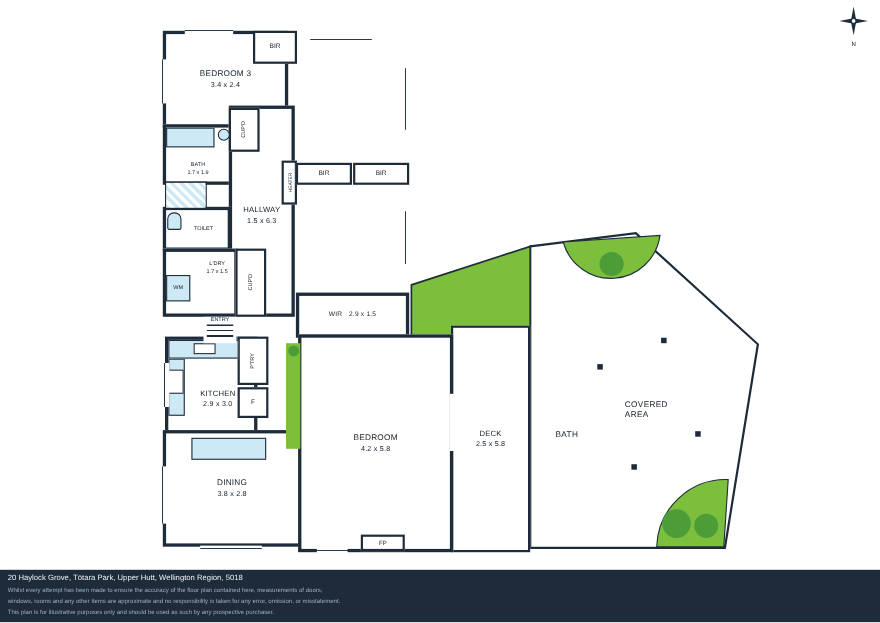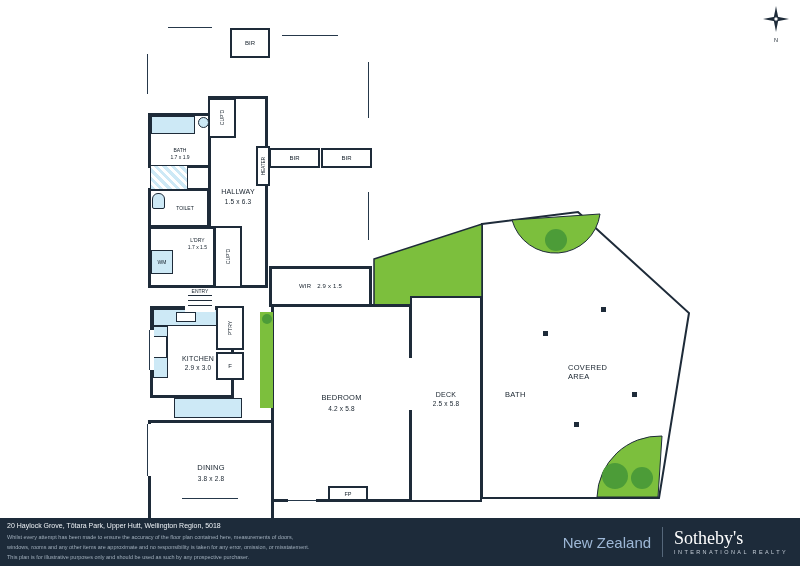--- a/index.html
+++ b/index.html
@@ -72,20 +72,26 @@
       <rect x="543" y="331" width="5" height="5"></rect>
       <rect x="574" y="422" width="5" height="5"></rect>
       <rect x="632" y="392" width="5" height="5"></rect>
       <rect x="601" y="307" width="5" height="5"></rect>
     </g>
   </svg>
 
   <div class="outlbl" style="left:505px;top:390px;width:56px">BATH</div>
   <div class="outlbl" style="left:568px;top:363px;width:58px">COVERED AREA</div>
 
+  <div class="room" style="left:148px;top:28px;width:114px;height:88px">
+    <div class="lbl">
+      <span>BEDROOM 3</span>
+      <span class="dims">3.4 x 2.4</span>
+    </div>
+  </div>
 
 
   <div class="room" style="left:148px;top:113px;width:64px;height:55px;align-items:flex-end">
     <div class="lbl xs" style="padding-bottom:4px">
       <span>BATH</span>
       <span class="dims" style="font-size:5px">1.7 x 1.9</span>
     </div>
   </div>
 
   <div class="room" style="left:208px;top:96px;width:60px;height:192px">
@@ -116,21 +122,21 @@
     </div>
   </div>
 
   <div class="room" style="left:150px;top:306px;width:84px;height:92px">
     <div class="lbl" style="padding:22px 0 0 12px;font-size:7px">
       <span>KITCHEN</span>
       <span class="dims">2.9 x 3.0</span>
     </div>
   </div>
 
-  <div class="room" style="left:148px;top:420px;width:126px;height:106px">
+  <div class="room" style="left:148px;top:391px;width:126px;height:106px">
     <div class="lbl">
       <span>DINING</span>
       <span class="dims">3.8 x 2.8</span>
     </div>
   </div>
 
   <div class="room" style="left:271px;top:304px;width:141px;height:198px">
     <div class="lbl">
       <span>BEDROOM</span>
       <span class="dims">4.2 x 5.8</span>
@@ -214,23 +220,15 @@
     <div class="n">N</div>
   </div>
 
   <div class="footer">
     <div class="addr">20 Haylock Grove, Tōtara Park, Upper Hutt, Wellington Region, 5018</div>
     <div class="disc">
       <div>Whilst every attempt has been made to ensure the accuracy of the floor plan contained here, measurements of doors,</div>
       <div>windows, rooms and any other items are approximate and no responsibility is taken for any error, omission, or misstatement.</div>
       <div>This plan is for illustrative purposes only and should be used as such by any prospective purchaser.</div>
     </div>
-    <div class="brand">
-      <span class="nz">New Zealand</span>
-      <span class="bar"></span>
-      <span class="soth">
-        <span class="sname">Sotheby's</span>
-        <span class="ssub">INTERNATIONAL REALTY</span>
-      </span>
-    </div>
   </div>
 
 </div>
 
 </body></html>

